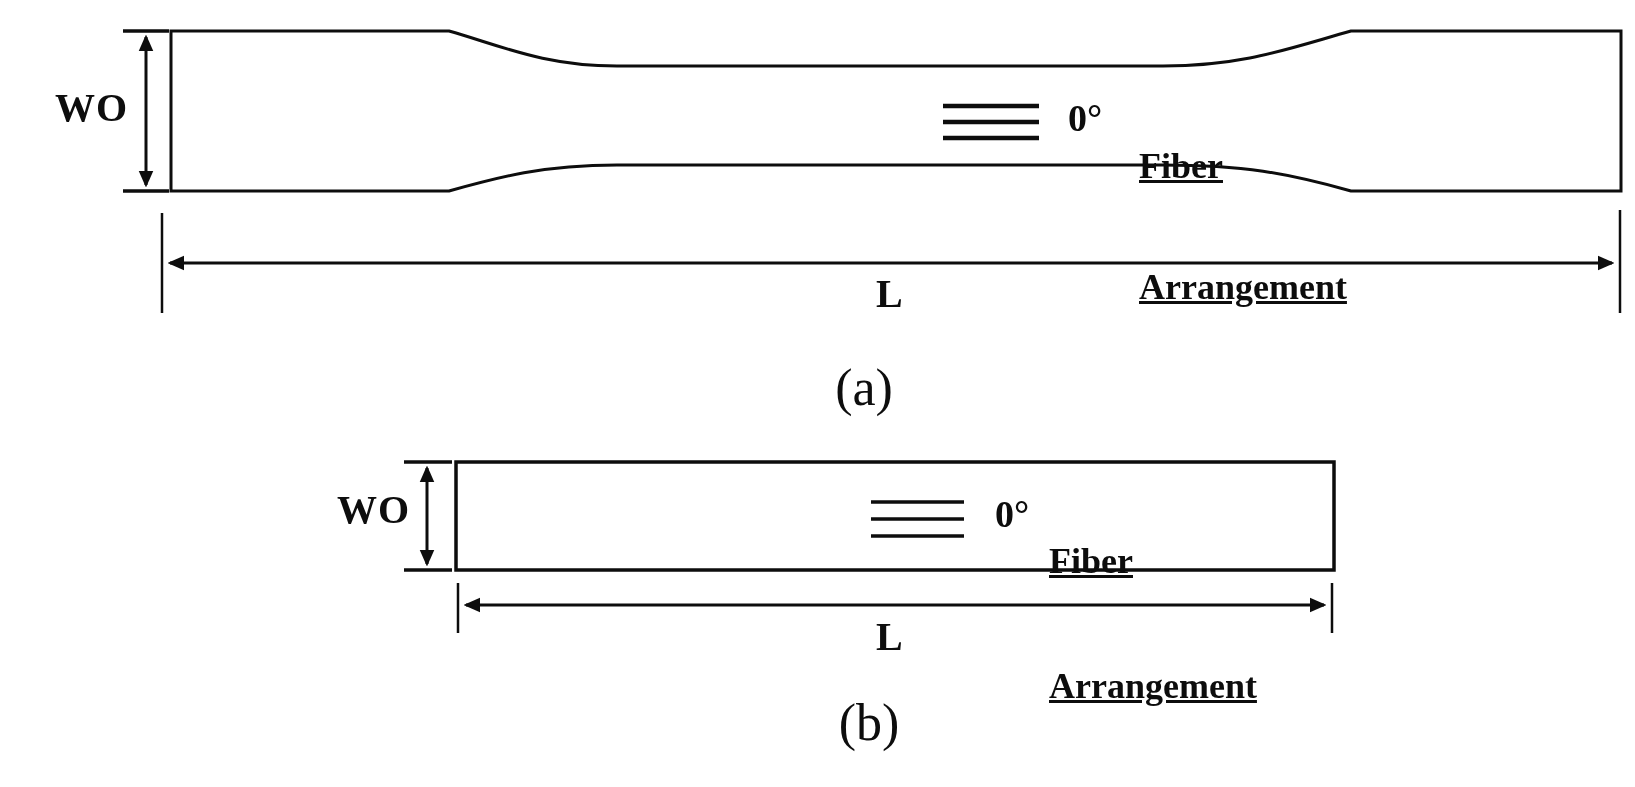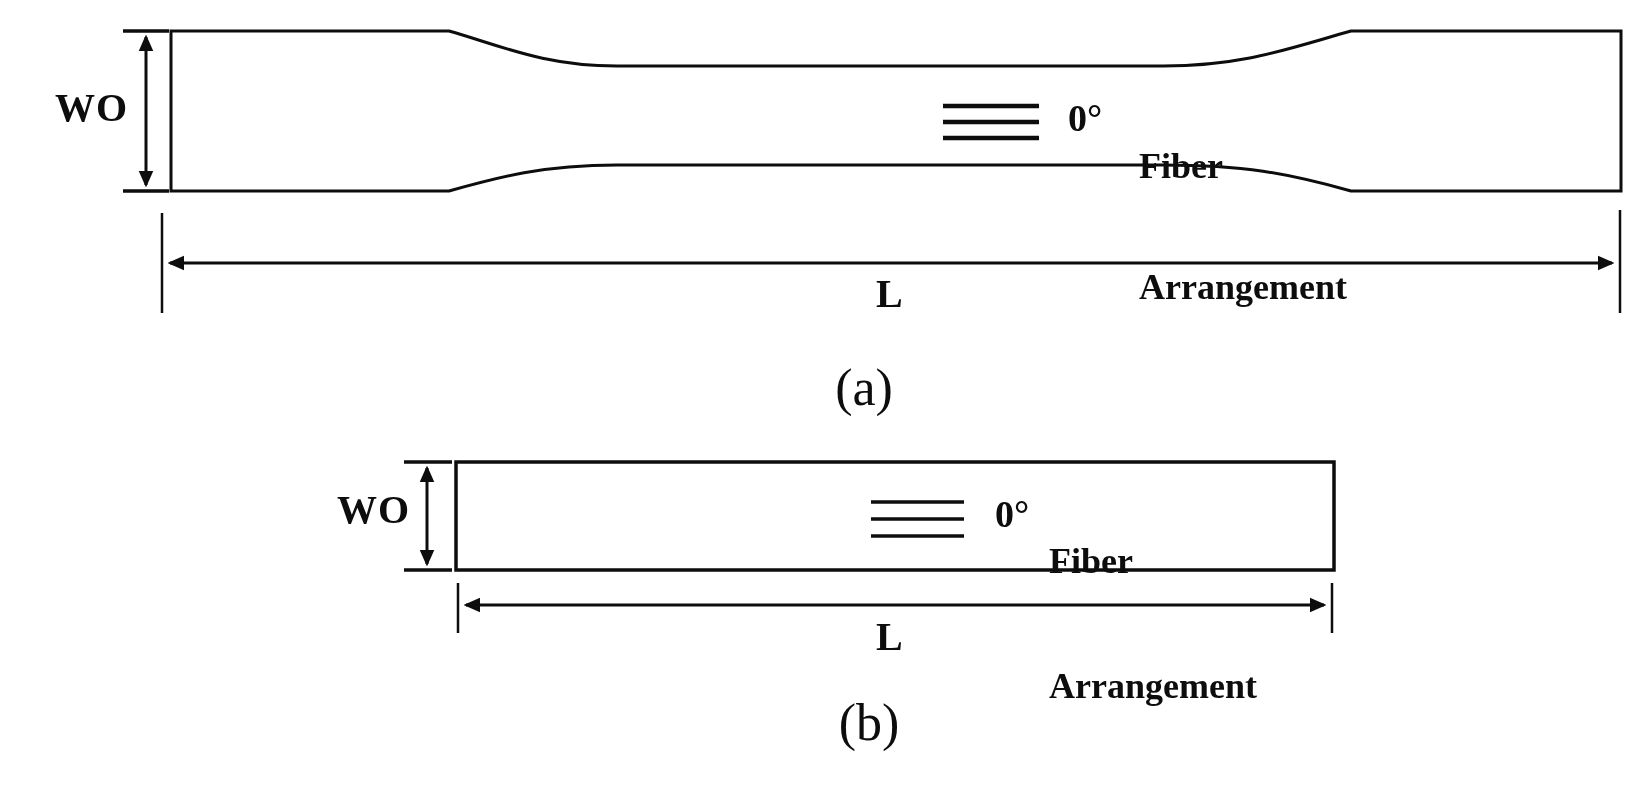--- a/index.html
+++ b/index.html
@@ -30,21 +30,21 @@
     letter-spacing: 1px;
   }
   .angle-label {
     font-weight: bold;
     font-size: 38px;
   }
   .fiber-label {
     font-weight: bold;
     font-size: 36px;
   }
-  .fiber-label .fl-line { line-height: 49px; }
+  .fiber-label .fl-line { line-height: 49px; text-decoration: underline; }
   .fiber-label.fb .fl-line { line-height: 53px; }
   .caption {
     font-size: 52px;
     font-weight: normal;
     width: 100px;
     text-align: center;
   }
 </style>
 </head>
 <body>

